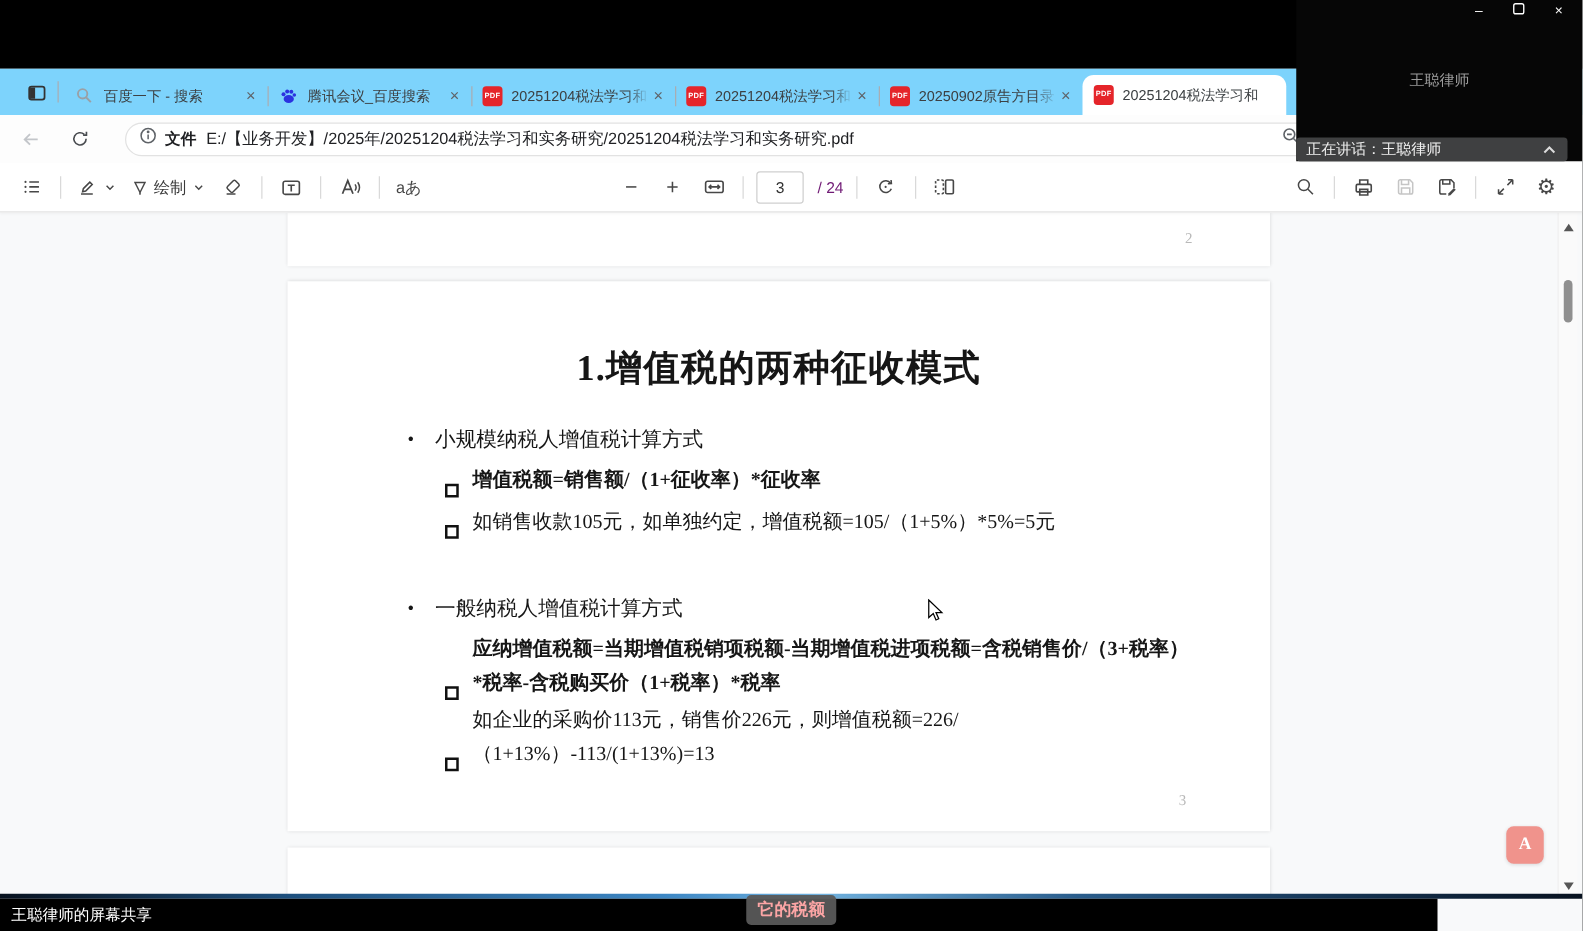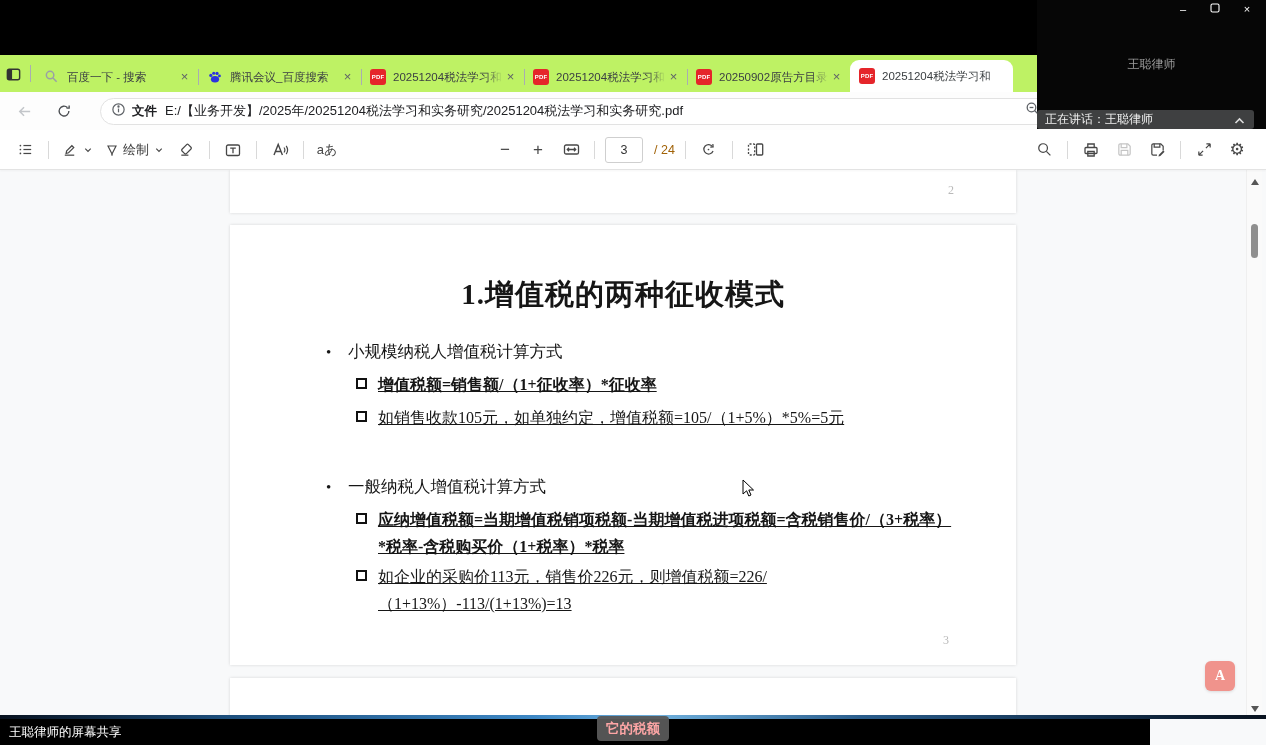--- a/index.html
+++ b/index.html
@@ -6,21 +6,21 @@
   body { background:#222; font-family:"Liberation Sans", sans-serif; }
   .stage { position:relative; width:1266px; height:745px; overflow:hidden; background:#f8f9fa; }
 
   
   .topbar { position:absolute; left:0; top:0; width:1266px; height:55px; background:#000; z-index:5; }
   .win-controls { position:absolute; right:8px; top:2px; display:flex; gap:10px; z-index:40; }
   .win-btn { width:22px; height:16px; color:#fff; font-size:11px; line-height:15px; text-align:center; cursor:default; }
   .win-btn svg { stroke:#fff; stroke-width:1.1; fill:none; }
 
   
-  .tabstrip { position:absolute; left:0; top:55px; width:1266px; height:37px; background:#bef264; display:flex; align-items:flex-end; padding-left:0; z-index:6; }
+  .tabstrip { position:absolute; left:0; top:55px; width:1266px; height:37px; background:#7dd3fc; display:flex; align-items:flex-end; padding-left:16px; z-index:6; }
   .tab-actions { width:26px; height:26px; margin-bottom:5px; display:flex; align-items:center; justify-content:center; border-radius:5px; }
   .strip-sep { width:1px; height:17px; background:#a9adb2; margin:0 4px 10px 4px; }
   .tab { width:163px; height:30px; display:flex; align-items:center; padding:0 6px 0 9px; font-size:11.5px; color:#3c4043; position:relative; }
   .tab .favicon { flex:0 0 16px; height:16px; margin-right:7px; }
   .tab .tab-label { flex:1; white-space:nowrap; overflow:hidden; -webkit-mask-image:linear-gradient(90deg,#000 85%,transparent); mask-image:linear-gradient(90deg,#000 85%,transparent); }
   .tab .tab-close { flex:0 0 15px; height:15px; font-size:13px; line-height:14px; text-align:center; color:#5f6368; border-radius:50%; }
   .tab.sep::after { content:""; position:absolute; right:-1px; top:7px; width:1px; height:16px; background:#a9adb2; }
   .tab.active { background:#fff; border-radius:9px 9px 0 0; height:32px; }
   .pdf-badge { width:16px; height:16px; background:#e5252a; border-radius:3px; color:#fff; font-size:6px; font-weight:bold; display:flex; align-items:center; justify-content:center; letter-spacing:.2px; }
   .search-fav svg { stroke:#9aa0a6; fill:none; stroke-width:1.6; }
@@ -39,37 +39,37 @@
   .tb-left { left:12px; }
   .tb-center { left:492px; }
   .tb-right { right:16px; }
   .tb-btn { min-width:26px; height:28px; display:flex; align-items:center; justify-content:center; border-radius:4px; color:#474747; font-size:13px; gap:3px; padding:0 2px; }
   .tb-btn svg { stroke:#474747; fill:none; stroke-width:1.3; }
   .tb-btn.disabled svg { stroke:#c5c5c5; }
   .tb-sep { width:1px; height:18px; background:#d9d9d9; margin:0 3px; }
   .draw-label { font-size:13px; color:#3a3a3a; }
   .chev { margin-left:2px; }
   .page-input { width:38px; height:26px; border:1px solid #cfcfcf; border-radius:3px; text-align:center; font-size:12.5px; color:#333; background:#fff; font-family:"Liberation Sans",sans-serif; }
-  .page-total { font-size:12.5px; color:#a16207; margin-left:4px; }
+  .page-total { font-size:12.5px; color:#701a75; margin-left:4px; }
   .gear-glyph { font-size:17px; line-height:1; color:#474747; }
   .translate-glyph { font-size:13px; color:#474747; }
 
   
   .viewer { position:absolute; left:0; top:170px; width:1266px; height:549px; background:#f8f9fa; overflow:hidden; z-index:1; }
   .page { position:absolute; left:230px; width:786px; background:#fff; box-shadow:0 0 3px rgba(0,0,0,.14); }
   .page2 { top:0; height:43px; }
   .page3 { top:55px; height:440px; }
   .page4 { top:508px; height:41px; }
   .pagenum { position:absolute; font-size:12px; color:#b9b9b9; font-family:"Liberation Serif",serif; }
 
   .doc { font-family:"Liberation Serif","DejaVu Serif",serif; color:#161616; }
   .doc-title { position:absolute; left:0; top:50px; width:100%; text-align:center; font-size:29px; font-weight:bold; letter-spacing:1px; }
   .bullet-row { position:absolute; left:96px; display:flex; align-items:flex-start; font-size:16.5px; }
   .bullet-dot { width:22px; font-size:15px; line-height:22px; }
-  .sub-row { position:absolute; left:126px; display:flex; align-items:flex-start; font-size:16px; line-height:27px;text-decoration:underline; }
+  .sub-row { position:absolute; left:126px; display:flex; align-items:flex-end; font-size:16px; line-height:27px; }
   .sub-row.bold { font-weight:bold; }
   .cbox { flex:0 0 11px; height:11px; border:2px solid #111; margin:7px 11px 0 0; }
   .sub-text { max-width:578px; }
 
   
   .cursor { position:absolute; left:742px; top:479px; z-index:9; }
 
   
   .adobe-fab { position:absolute; left:1205px; top:661px; width:30px; height:30px; border-radius:6px; background:#f0938c; display:flex; align-items:center; justify-content:center; z-index:8; box-shadow:0 1px 3px rgba(0,0,0,.12); }
   .adobe-fab span { color:#fff; font-weight:bold; font-size:14px; font-family:"Liberation Serif",serif; }

